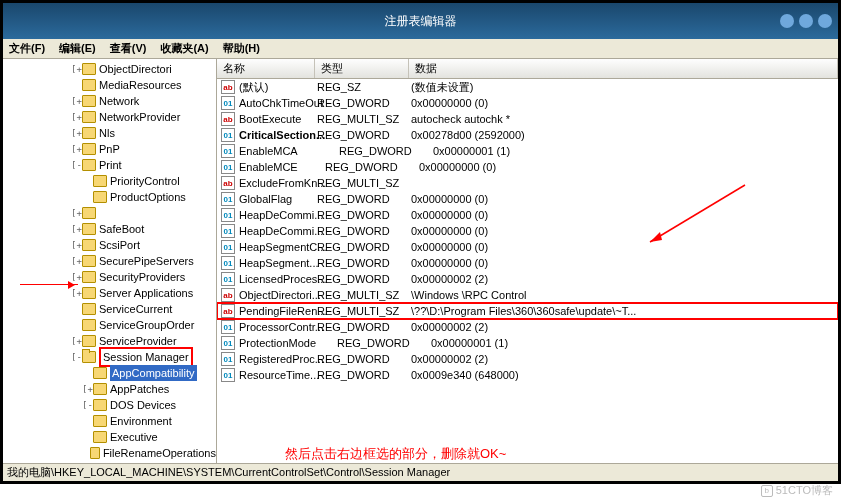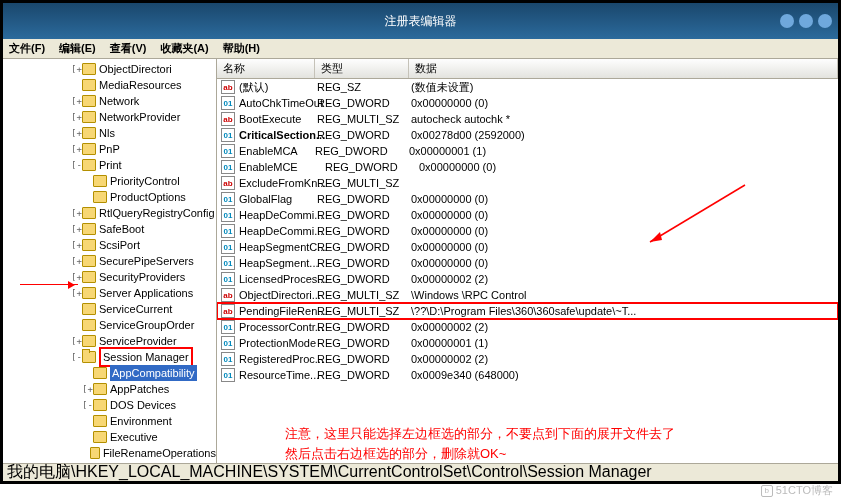--- a/index.html
+++ b/index.html
@@ -24,21 +24,21 @@
 .colhdr { display:flex; background:linear-gradient(#fefefe,#e3e3de); border-bottom:1px solid #aca899; height:20px; align-items:center; font-size:11px; }
 .colhdr div { border-right:1px solid #c5c2b8; padding:0 6px; height:100%; display:flex; align-items:center; }
 .c1{width:98px;} .c2{width:94px;} .c3{flex:1;}
 .rows { flex:1; overflow:auto; font-size:11px; }
 .row { display:flex; align-items:center; height:16px; padding-left:4px; }
 .row .icon { width:14px; height:14px; margin-right:4px; background:#fff; border:1px solid #888; font-size:8px; display:flex; align-items:center; justify-content:center; }
 .icon.ab { color:#c00; font-weight:bold; }
 .icon.bin { color:#08b; font-weight:bold; }
 .row.sel-row { outline:2px solid red; outline-offset:-1px; }
 .note { margin:30px 0 0 68px; font-size:13px; color:red; line-height:1.5; }
-.statusbar { height:18px; background:#ece9d8; border-top:1px solid #aca899; font-size:16px; padding:0 4px; display:flex; align-items:center; }
+.statusbar { height:18px; background:#ece9d8; border-top:1px solid #aca899; font-size:11px; padding:0 4px; display:flex; align-items:center; }
 .arrow1 { position:absolute; left:20px; top:284px; width:58px; height:1px; background:red; z-index:5; }
 .arrow1::after { content:''; position:absolute; right:-1px; top:-3px; border:4px solid transparent; border-left:7px solid red; }
 .arrow2 { position:absolute; left:640px; top:180px; width:110px; height:70px; z-index:5; pointer-events:none; }
 .arrow2 svg { width:100%; height:100%; }
 .watermark { position:absolute; right:8px; bottom:4px; color:#bbb; font-size:11px; }
 .wm-icon { display:inline-block; width:12px; height:12px; border:1px solid #bbb; border-radius:2px; margin-right:3px; vertical-align:middle; font-size:8px; text-align:center; line-height:10px; }
 </style>
 </head>
 <body>
 
@@ -102,21 +102,20 @@
           <span>PriorityControl</span>
         </div>
         <div class="node" style="padding-left: 77px;">
           <span class="tb" style="font-size: 9px;"></span>
           <span class="fi"></span>
           <span>ProductOptions</span>
         </div>
         <div class="node" style="padding-left: 66px;">
           <span class="tb" style="font-size: 9px;">[+]</span>
           <span class="fi"></span>
-          <span>RtlQueryRegistryConfig</span>
         </div>
         <div class="node" style="padding-left: 66px;">
           <span class="tb" style="font-size: 9px;">[+]</span>
           <span class="fi"></span>
           <span>SafeBoot</span>
         </div>
         <div class="node" style="padding-left: 66px;">
           <span class="tb" style="font-size: 9px;">[+]</span>
           <span class="fi"></span>
           <span>ScsiPort</span>
@@ -218,21 +217,21 @@
             <span style="flex: 1 1 0%;">autocheck autochk *</span>
           </div>
           <div class="row">
             <span class="icon bin">01</span>
             <span style="width: 78px; font-weight: bold;">CriticalSection...</span>
             <span style="width: 94px;">REG_DWORD</span>
             <span style="flex: 1 1 0%;">0x00278d00 (2592000)</span>
           </div>
           <div class="row">
             <span class="icon bin">01</span>
-            <span style="width: 76px;">EnableMCA</span>
+            <span style="width: 100px;">EnableMCA</span>
             <span style="width: 94px;">REG_DWORD</span>
             <span style="flex: 1 1 0%;">0x00000001 (1)</span>
           </div>
           <div class="row">
             <span class="icon bin">01</span>
             <span style="width: 86px;">EnableMCE</span>
             <span style="width: 94px;">REG_DWORD</span>
             <span style="flex: 1 1 0%;">0x00000000 (0)</span>
           </div>
           <div class="row">
@@ -290,39 +289,38 @@
             <span style="flex: 1 1 0%;">\??\D:\Program Files\360\360safe\update\~T...</span>
           </div>
           <div class="row">
             <span class="icon bin">01</span>
             <span style="width: 78px;">ProcessorContr...</span>
             <span style="width: 94px;">REG_DWORD</span>
             <span style="flex: 1 1 0%;">0x00000002 (2)</span>
           </div>
           <div class="row">
             <span class="icon bin">01</span>
-            <span style="width: 78px;">ProtectionMode</span>
+            <span style="width: 98px;">ProtectionMode</span>
             <span style="width: 94px;">REG_DWORD</span>
             <span style="flex: 1 1 0%;">0x00000001 (1)</span>
           </div>
           <div class="row">
             <span class="icon bin">01</span>
             <span style="width: 78px;">RegisteredProc...</span>
             <span style="width: 94px;">REG_DWORD</span>
             <span style="flex: 1 1 0%;">0x00000002 (2)</span>
           </div>
           <div class="row">
             <span class="icon bin">01</span>
             <span style="width: 78px;">ResourceTime...</span>
             <span style="width: 94px;">REG_DWORD</span>
             <span style="flex: 1 1 0%;">0x0009e340 (648000)</span>
           </div>
         </div>
       <div class="note">
-        <div>注意，这里只能选择左边框选的部分，不要点到下面的展开文件去了</div>
         <div>然后点击右边框选的部分，删除就OK~</div>
       </div>
     </div>
   </div>
   <div class="statusbar">
     <span>我的电脑\HKEY_LOCAL_MACHINE\SYSTEM\CurrentControlSet\Control\Session Manager</span>
   </div>
 </div>
 
 <div class="arrow1"></div>

